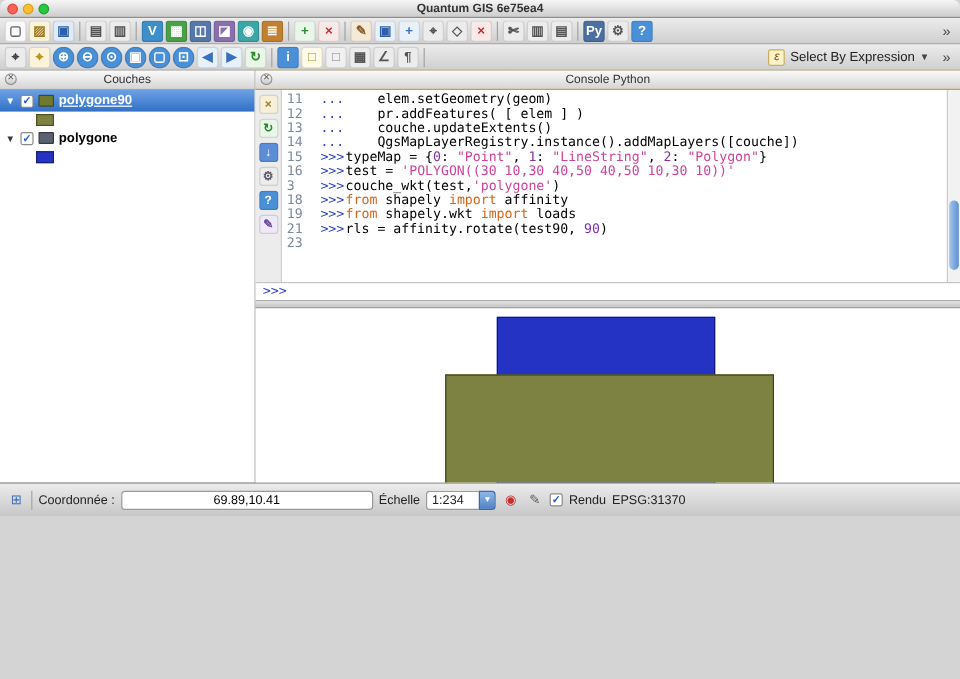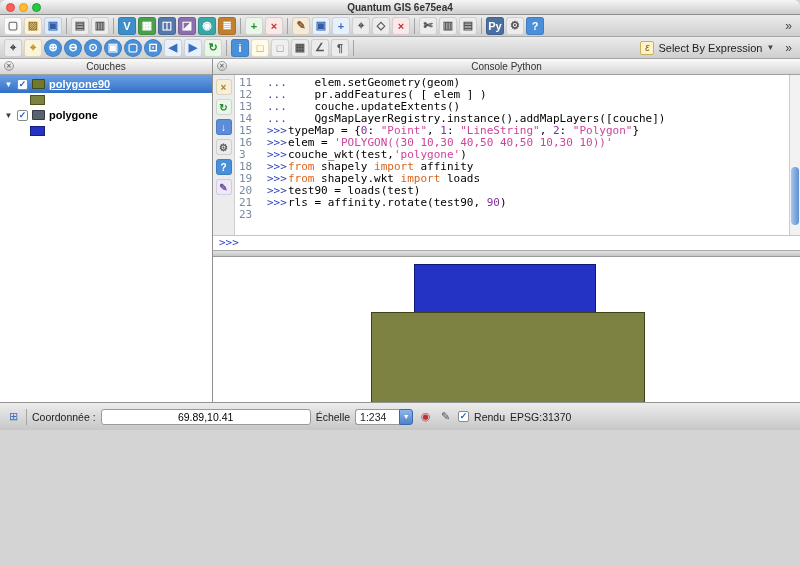--- a/index.html
+++ b/index.html
@@ -201,25 +201,24 @@
               <span class="tb-icon" style="background: rgb(236, 236, 236); color: rgb(85, 85, 102);">⚙</span>
               <span class="tb-icon" style="background: rgb(74, 144, 217); color: rgb(255, 255, 255);">?</span>
               <span class="tb-icon" style="background: rgb(239, 232, 248); color: rgb(106, 74, 154);">✎</span>
             </div>
           <div class="console-code" id="consoleCode">
               <div class="code-line"><span class="lnum">11</span><span class="prompt">...</span><span class="seg plain">    elem.setGeometry(geom)</span></div>
               <div class="code-line"><span class="lnum">12</span><span class="prompt">...</span><span class="seg plain">    pr.addFeatures( [ elem ] )</span></div>
               <div class="code-line"><span class="lnum">13</span><span class="prompt">...</span><span class="seg plain">    couche.updateExtents()</span></div>
               <div class="code-line"><span class="lnum">14</span><span class="prompt">...</span><span class="seg plain">    QgsMapLayerRegistry.instance().addMapLayers([couche])</span></div>
               <div class="code-line"><span class="lnum">15</span><span class="prompt">&gt;&gt;&gt;</span><span class="seg plain">typeMap = {</span><span class="seg num">0</span><span class="seg plain">: </span><span class="seg str">"Point"</span><span class="seg plain">, </span><span class="seg num">1</span><span class="seg plain">: </span><span class="seg str">"LineString"</span><span class="seg plain">, </span><span class="seg num">2</span><span class="seg plain">: </span><span class="seg str">"Polygon"</span><span class="seg plain">}</span></div>
-              <div class="code-line"><span class="lnum">16</span><span class="prompt">&gt;&gt;&gt;</span><span class="seg plain">elem = </span><span class="seg str">'POLYGON((30 10,30 40,50 40,50 10,30 10))'</span></div>
+              <div class="code-line"><span class="lnum">16</span><span class="prompt">&gt;&gt;&gt;</span><span class="seg plain">test = </span><span class="seg str">'POLYGON((30 10,30 40,50 40,50 10,30 10))'</span></div>
               <div class="code-line"><span class="lnum">3</span><span class="prompt">&gt;&gt;&gt;</span><span class="seg plain">couche_wkt(test,</span><span class="seg str">'polygone'</span><span class="seg plain">)</span></div>
               <div class="code-line"><span class="lnum">18</span><span class="prompt">&gt;&gt;&gt;</span><span class="seg kw">from</span><span class="seg plain"> shapely </span><span class="seg kw">import</span><span class="seg plain"> affinity</span></div>
               <div class="code-line"><span class="lnum">19</span><span class="prompt">&gt;&gt;&gt;</span><span class="seg kw">from</span><span class="seg plain"> shapely.wkt </span><span class="seg kw">import</span><span class="seg plain"> loads</span></div>
-              <div class="code-line"><span class="lnum">20</span><span class="prompt">&gt;&gt;&gt;</span><span class="seg plain">test90 = loads(test)</span></div>
               <div class="code-line"><span class="lnum">21</span><span class="prompt">&gt;&gt;&gt;</span><span class="seg plain">rls = affinity.rotate(test90, </span><span class="seg num">90</span><span class="seg plain">)</span></div>
               <div class="code-line"><span class="lnum">23</span><span class="prompt"></span></div>
             </div>
           <div class="console-scroll">
             <div class="scroll-thumb"></div>
           </div>
         </div>
         <div class="console-input">
           <span>&gt;&gt;&gt;</span>
         </div>

